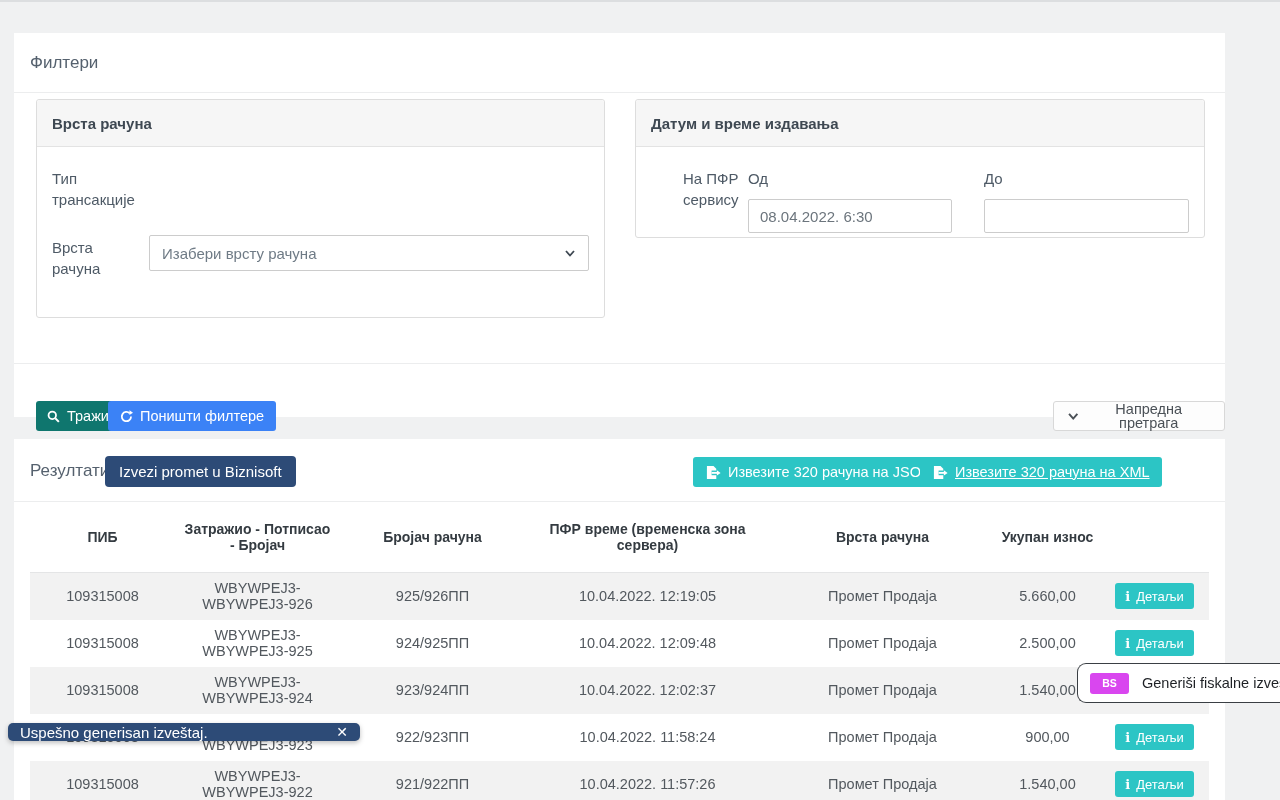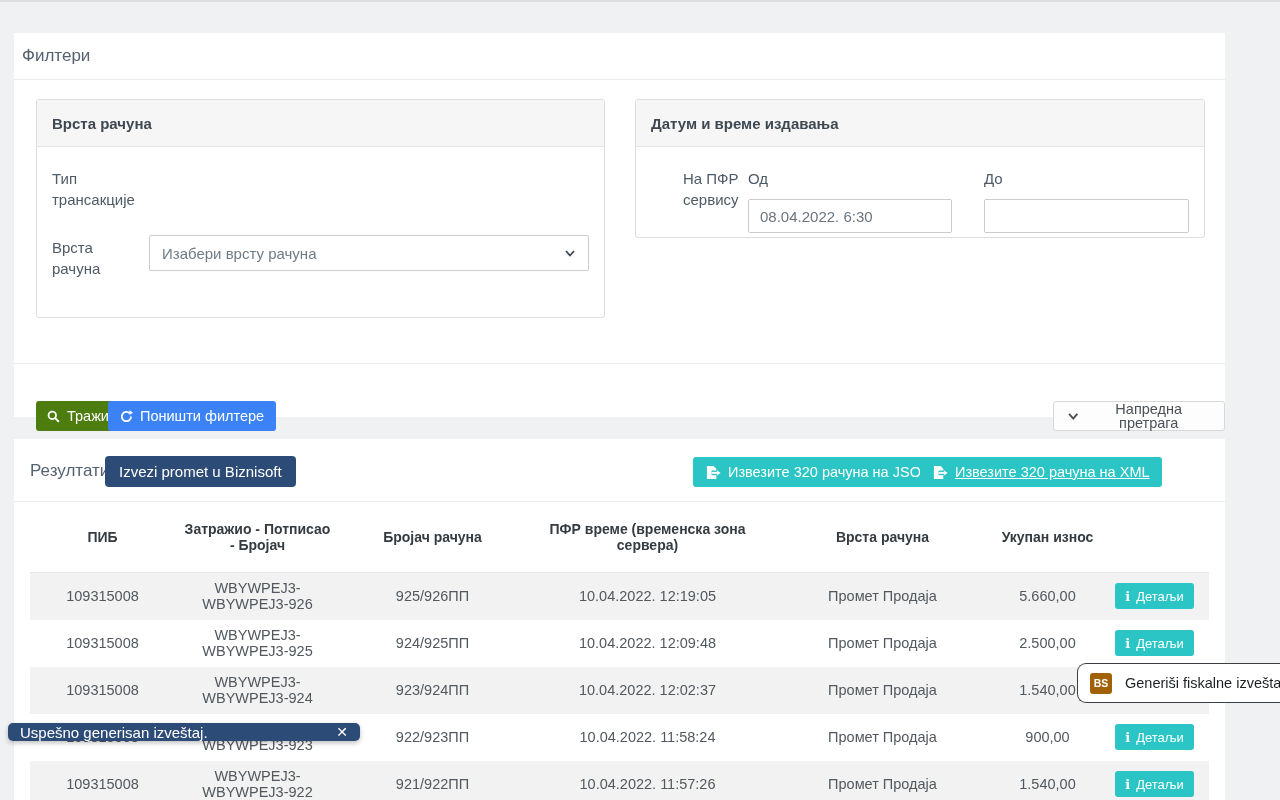--- a/index.html
+++ b/index.html
@@ -8,21 +8,21 @@
     font-family:"Liberation Sans","DejaVu Sans",sans-serif;
     background:#f0f1f2;
     position:relative;
     border-top:2px solid #dcdee0;
     color:#4f565c;
   }
   .card { position:absolute; left:14px; width:1211px; background:#ffffff; }
 
   
   .filters-card { top:31px; height:384px; }
-  .card-title-bar { height:47px; display:flex; align-items:center; padding:0 8px;
+  .card-title-bar { height:60px; display:flex; align-items:center; padding:0 16px;
     border-bottom:1px solid #ecedee; }
   .card-title { font-size:17px; color:#55616e; }
 
   .panel { position:absolute; border:1px solid #dddddd; border-radius:3px; background:#fff; }
   .panel-vrsta { left:22px; top:66px; width:569px; height:219px; }
   .panel-datum { left:621px; top:66px; width:570px; height:139px; }
   .panel-header { height:47px; background:#f6f6f6; border-bottom:1px solid #e3e3e3;
     display:flex; align-items:center; padding:0 15px; border-radius:3px 3px 0 0; }
   .panel-title { font-size:15px; font-weight:700; color:#3e4852; }
 
@@ -32,21 +32,21 @@
     padding:0 12px; cursor:pointer; }
   .fake-select .ph { font-size:15px; color:#6f7b86; }
   .text-input { position:absolute; height:34px; border:1px solid #cccccc; border-radius:2px;
     background:#fff; font-family:inherit; font-size:15px; color:#6c757d; padding:0 11px; }
 
   .filters-footer { position:absolute; left:0; right:0; top:330px; bottom:0;
     border-top:1px solid #ecedee; }
   .btn { display:inline-flex; align-items:center; gap:7px; border:none; border-radius:3px;
     font-family:inherit; font-size:14.5px; cursor:pointer; line-height:1; }
   .btn-search { position:absolute; left:22px; top:37px; height:30px; padding:12px 11px;
-    background:#4d7c0f; color:#fff; }
+    background:#0f766e; color:#fff; }
   .btn-reset { position:absolute; left:94px; top:37px; height:30px; padding:0 12px;
     background:#3b82f6; color:#fff; }
   .btn-advanced { position:absolute; left:1039px; top:37px; height:30px; padding:0 13px;
     background:#fdfdfd; border:1px solid #d8d8d8; color:#4b5157; }
 
   
   .results-card { top:437px; height:363px; }
   .results-header { position:relative; height:63px; border-bottom:1px solid #ecedee; }
   .results-title { position:absolute; left:16px; top:22px; font-size:17px; color:#55616e; }
   .btn-biznisoft { position:absolute; left:91px; top:17px; height:31px; padding:0 14px;
@@ -67,21 +67,21 @@
     background:#2cc5c5; color:#fff; font-size:13px; border:none; border-radius:3px;
     font-family:inherit; cursor:pointer; }
   .info-glyph { font-family:"DejaVu Serif","Liberation Serif",serif; font-weight:700;
     font-size:13px; }
 
   
   .context-menu { position:absolute; left:1077px; top:661px; width:203px; height:40px;
     background:#fff; border:1px solid #3a3f44; border-right:none;
     border-radius:9px 0 0 9px; display:flex; align-items:center; padding:0 12px; gap:13px;
     cursor:pointer; z-index:20; }
-  .bs-badge { width:22px; height:21px; background:#a16207; border-radius:3px; color:#fff;
+  .bs-badge { width:39px; height:21px; background:#d946ef; border-radius:3px; color:#fff;
     font-size:10.5px; font-weight:700; display:flex; align-items:center; justify-content:center;
     flex:0 0 auto; }
   .context-menu-label { font-size:14.5px; color:#1e2125; white-space:nowrap; }
 
   .toast { position:absolute; left:8px; top:721px; width:352px; height:18px;
     background:#2d4b77; border-radius:5px; display:flex; align-items:center;
     padding:0 12px; z-index:30; box-shadow:0 2px 5px rgba(0,0,0,.25); }
   .toast-msg { color:#fff; font-size:15px; flex:1; }
   .toast-close { color:#fff; font-size:14px; font-weight:700; cursor:pointer;
     background:none; border:none; font-family:inherit; line-height:1; }

